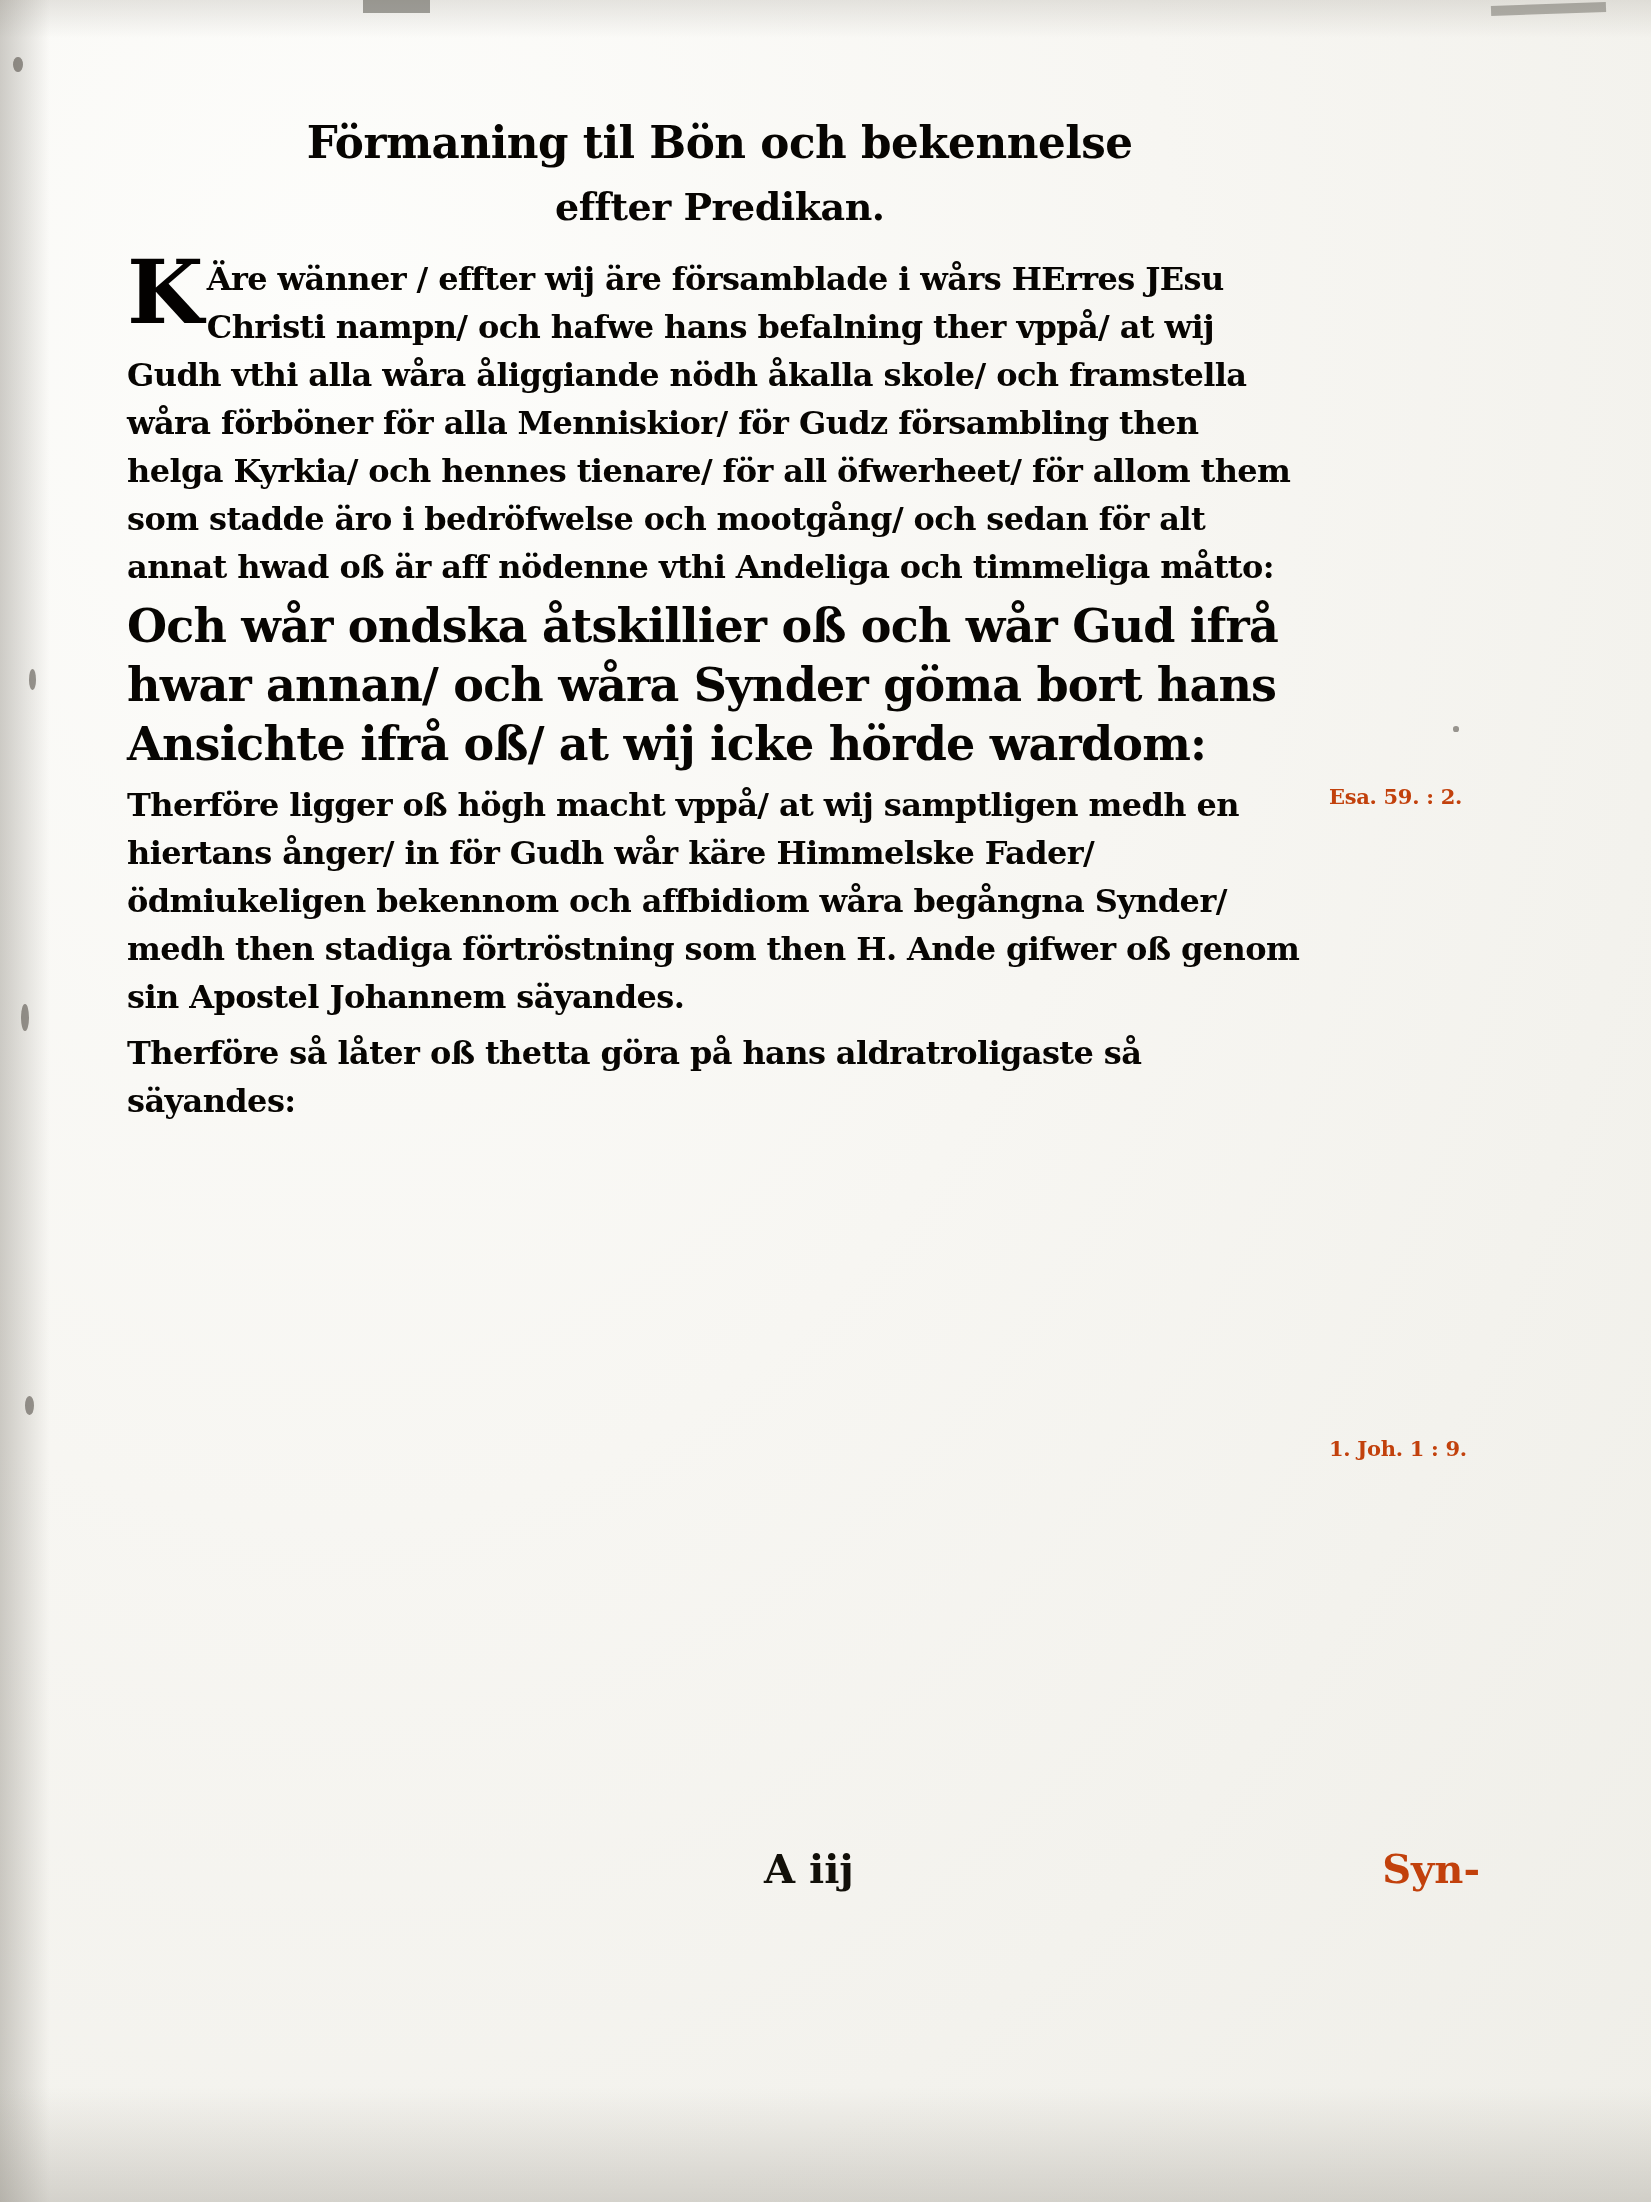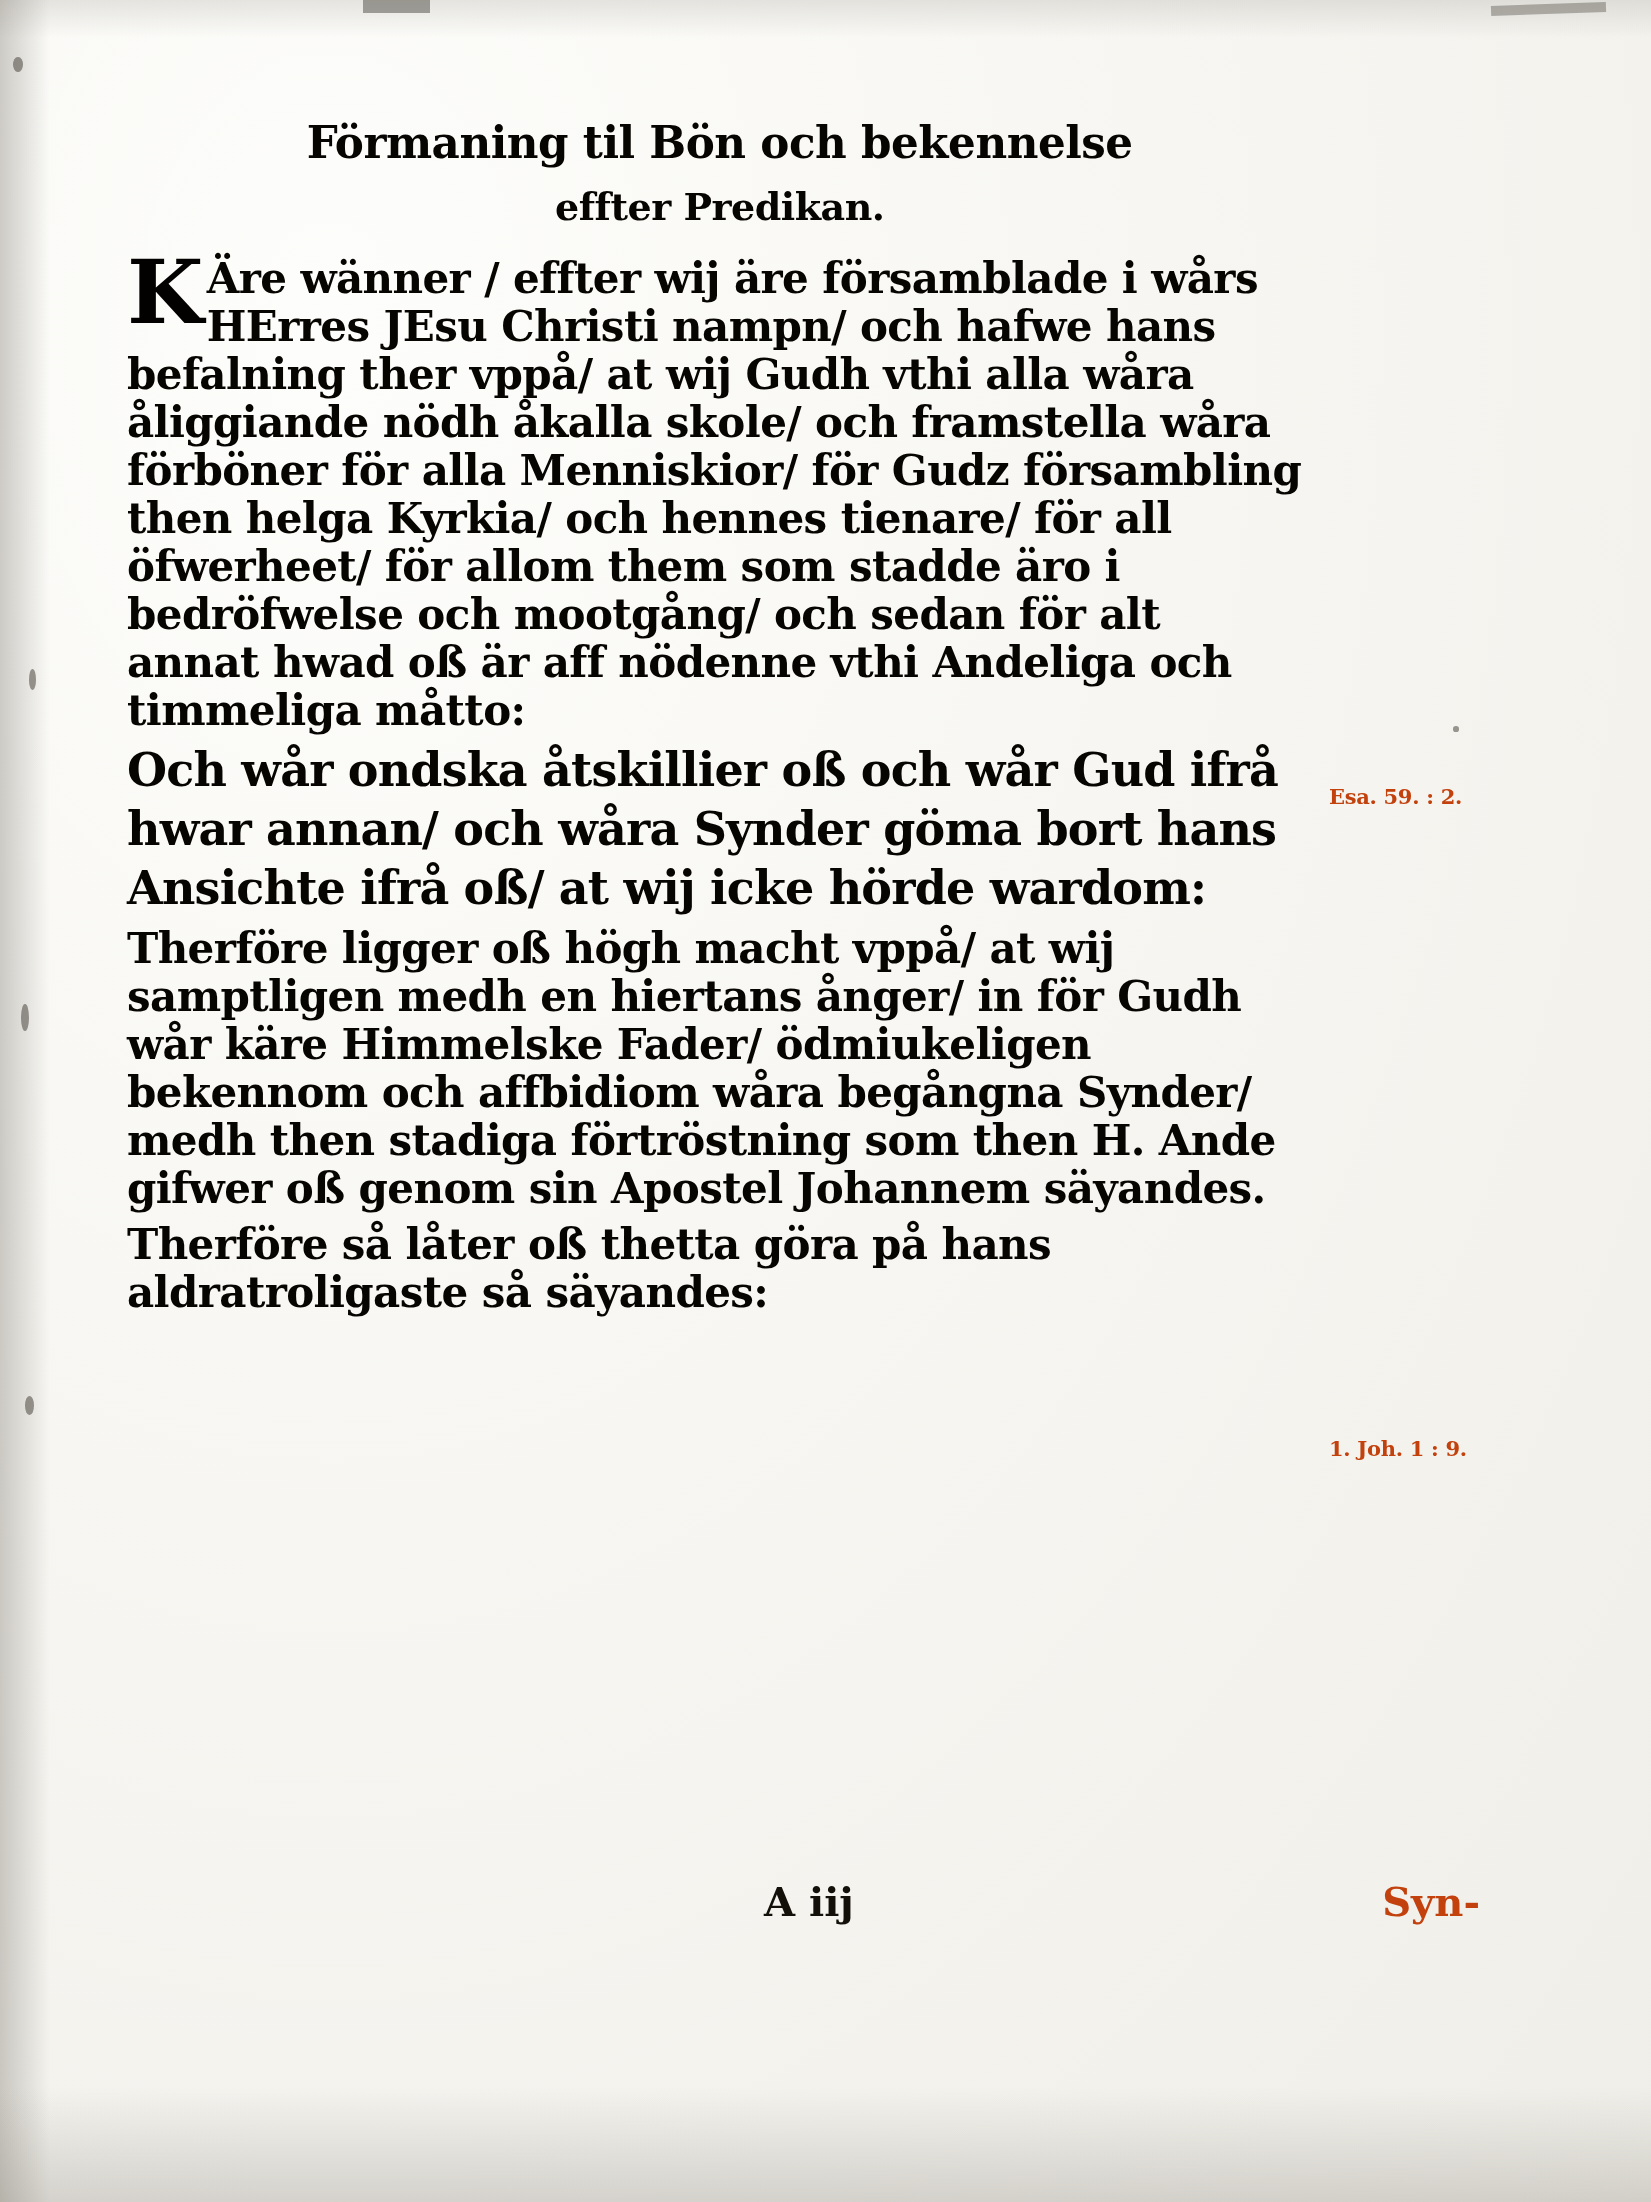--- a/index.html
+++ b/index.html
@@ -78,21 +78,21 @@
   }
   .title-line2 {
     font-size: 38px;
     line-height: 50px;
     text-align: center;
     margin-top: 12px;
     padding-left: 9.6px;
   }
 
   .body-sm {
-    font-size: 42px;
+    font-size: 32px;
     line-height: 48px;
     letter-spacing: -0.6px;
     text-align: left;
     font-weight: 700;
   }
   .body-lg {
     font-size: 46px;
     line-height: 59px;
     letter-spacing: -0.8px;
     font-weight: 700;
@@ -138,21 +138,20 @@
     display: flex;
     justify-content: space-between;
     align-items: baseline;
   }
   .footer-sig {
     font-size: 40px;
     font-weight: 700;
     font-family: "DejaVu Serif", serif;
     color: #121009;
     padding-left: 621px;
-    margin-top: 33px;
   }
   .footer-catch {
     font-size: 40px;
     font-weight: 700;
     font-family: "DejaVu Serif", serif;
     color: #c2410c;
     padding-right: 29px;
   }
 
   .ink {

